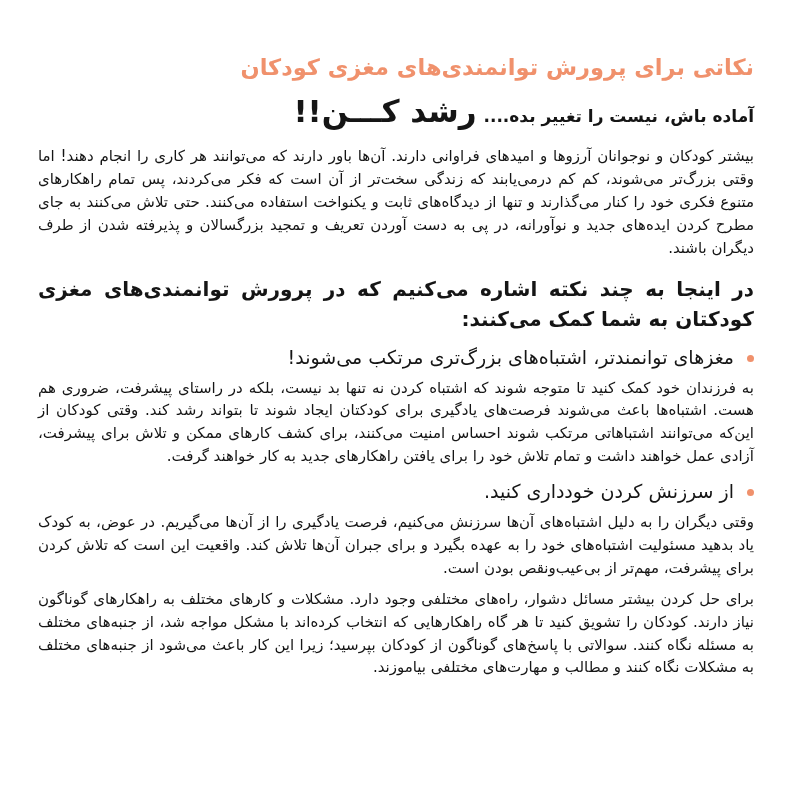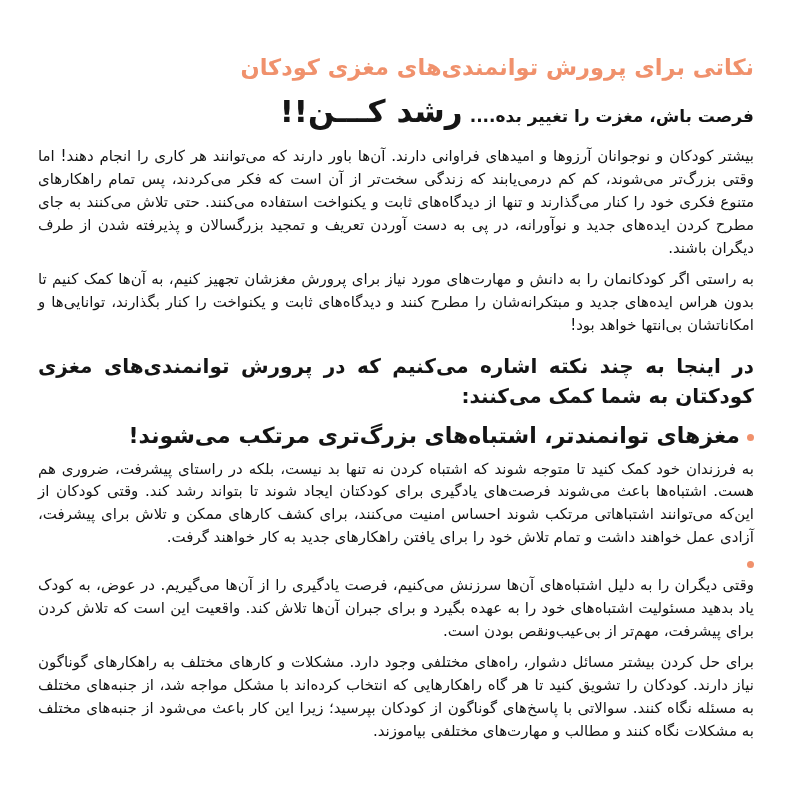--- a/index.html
+++ b/index.html
@@ -49,63 +49,63 @@
     font-size: 20px;
     font-weight: bold;
     line-height: 1.5;
     text-align: justify;
     margin: 14px 0 10px 0;
   }
   .tip { margin: 0 0 6px 0; }
   .tip-heading {
     display: flex;
     align-items: center;
-    gap: 7px;
-    font-weight: bold;
-    font-size: 22px;
+    gap: 13px;
+    font-weight: normal;
+    font-size: 19px;
     margin: 10px 0 6px 0;
     line-height: 1.4;
   }
   .dot {
     width: 7px; height: 7px;
     border-radius: 50%;
     background: var(--accent);
     flex: 0 0 auto;
     margin-top: 2px;
   }
 </style>
 </head>
 <body>
 
 <div class="page">
 
   <h1 class="doc-title">نکاتی برای پرورش توانمندی‌های مغزی کودکان</h1>
 
   <div class="doc-subtitle">
-    <span>فرصت باش، مغزت را تغییر بده....</span>
+    <span>آماده باش، نیست را تغییر بده....</span>
     <span class="emph">رشد کـــن!!</span>
   </div>
 
   <p class="body-par">بیشتر کودکان و نوجوانان آرزوها و امیدهای فراوانی دارند. آن‌ها باور دارند که می‌توانند هر کاری را انجام دهند! اما وقتی بزرگ‌تر می‌شوند، کم کم درمی‌یابند که زندگی سخت‌تر از آن است که فکر می‌کردند، پس تمام راهکارهای متنوع فکری خود را کنار می‌گذارند و تنها از دیدگاه‌های ثابت و یکنواخت استفاده می‌کنند. حتی تلاش می‌کنند به جای مطرح کردن ایده‌های جدید و نوآورانه، در پی به دست آوردن تعریف و تمجید بزرگسالان و پذیرفته شدن از طرف دیگران باشند.</p>
 
-  <p class="body-par">به راستی اگر کودکانمان را به دانش و مهارت‌های مورد نیاز برای پرورش مغزشان تجهیز کنیم، به آن‌ها کمک کنیم تا بدون هراس ایده‌های جدید و مبتکرانه‌شان را مطرح کنند و دیدگاه‌های ثابت و یکنواخت را کنار بگذارند، توانایی‌ها و امکاناتشان بی‌انتها خواهد بود!</p>
 
   <p class="lead-par">در اینجا به چند نکته اشاره می‌کنیم که در پرورش توانمندی‌های مغزی کودکتان به شما کمک می‌کنند:</p>
 
   <div class="tip">
     <div class="tip-heading">
       <span class="dot"></span>
       <span>مغزهای توانمندتر، اشتباه‌های بزرگ‌تری مرتکب می‌شوند!</span>
     </div>
     <p class="body-par">به فرزندان خود کمک کنید تا متوجه شوند که اشتباه کردن نه تنها بد نیست، بلکه در راستای پیشرفت، ضروری هم هست. اشتباه‌ها باعث می‌شوند فرصت‌های یادگیری برای کودکتان ایجاد شوند تا بتواند رشد کند. وقتی کودکان از این‌که می‌توانند اشتباهاتی مرتکب شوند احساس امنیت می‌کنند، برای کشف کارهای ممکن و تلاش برای پیشرفت، آزادی عمل خواهند داشت و تمام تلاش خود را برای یافتن راهکارهای جدید به کار خواهند گرفت.</p>
   </div>
 
   <div class="tip">
     <div class="tip-heading">
       <span class="dot"></span>
+      <span>از سرزنش کردن خودداری کنید.</span>
     </div>
     <p class="body-par">وقتی دیگران را به دلیل اشتباه‌های آن‌ها سرزنش می‌کنیم، فرصت یادگیری را از آن‌ها می‌گیریم. در عوض، به کودک یاد بدهید مسئولیت اشتباه‌های خود را به عهده بگیرد و برای جبران آن‌ها تلاش کند. واقعیت این است که تلاش کردن برای پیشرفت، مهم‌تر از بی‌عیب‌ونقص بودن است.</p>
   </div>
 
   <div class="tip">
     <p class="body-par">برای حل کردن بیشتر مسائل دشوار، راه‌های مختلفی وجود دارد. مشکلات و کارهای مختلف به راهکارهای گوناگون نیاز دارند. کودکان را تشویق کنید تا هر گاه راهکارهایی که انتخاب کرده‌اند با مشکل مواجه شد، از جنبه‌های مختلف به مسئله نگاه کنند. سوالاتی با پاسخ‌های گوناگون از کودکان بپرسید؛ زیرا این کار باعث می‌شود از جنبه‌های مختلف به مشکلات نگاه کنند و مطالب و مهارت‌های مختلفی بیاموزند.</p>
   </div>
 
 </div>
 

